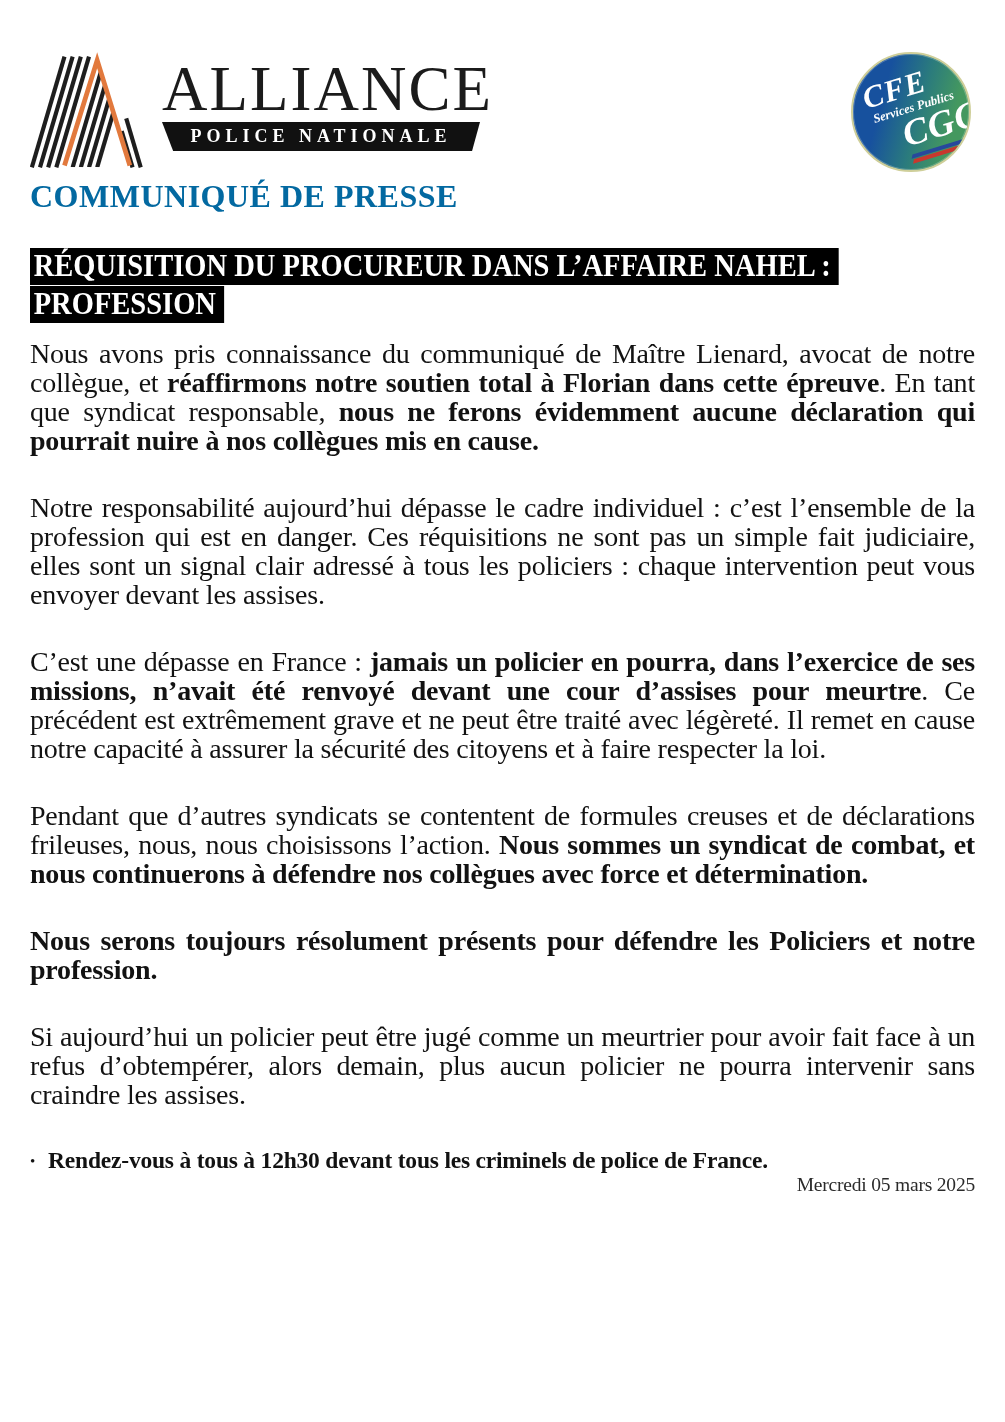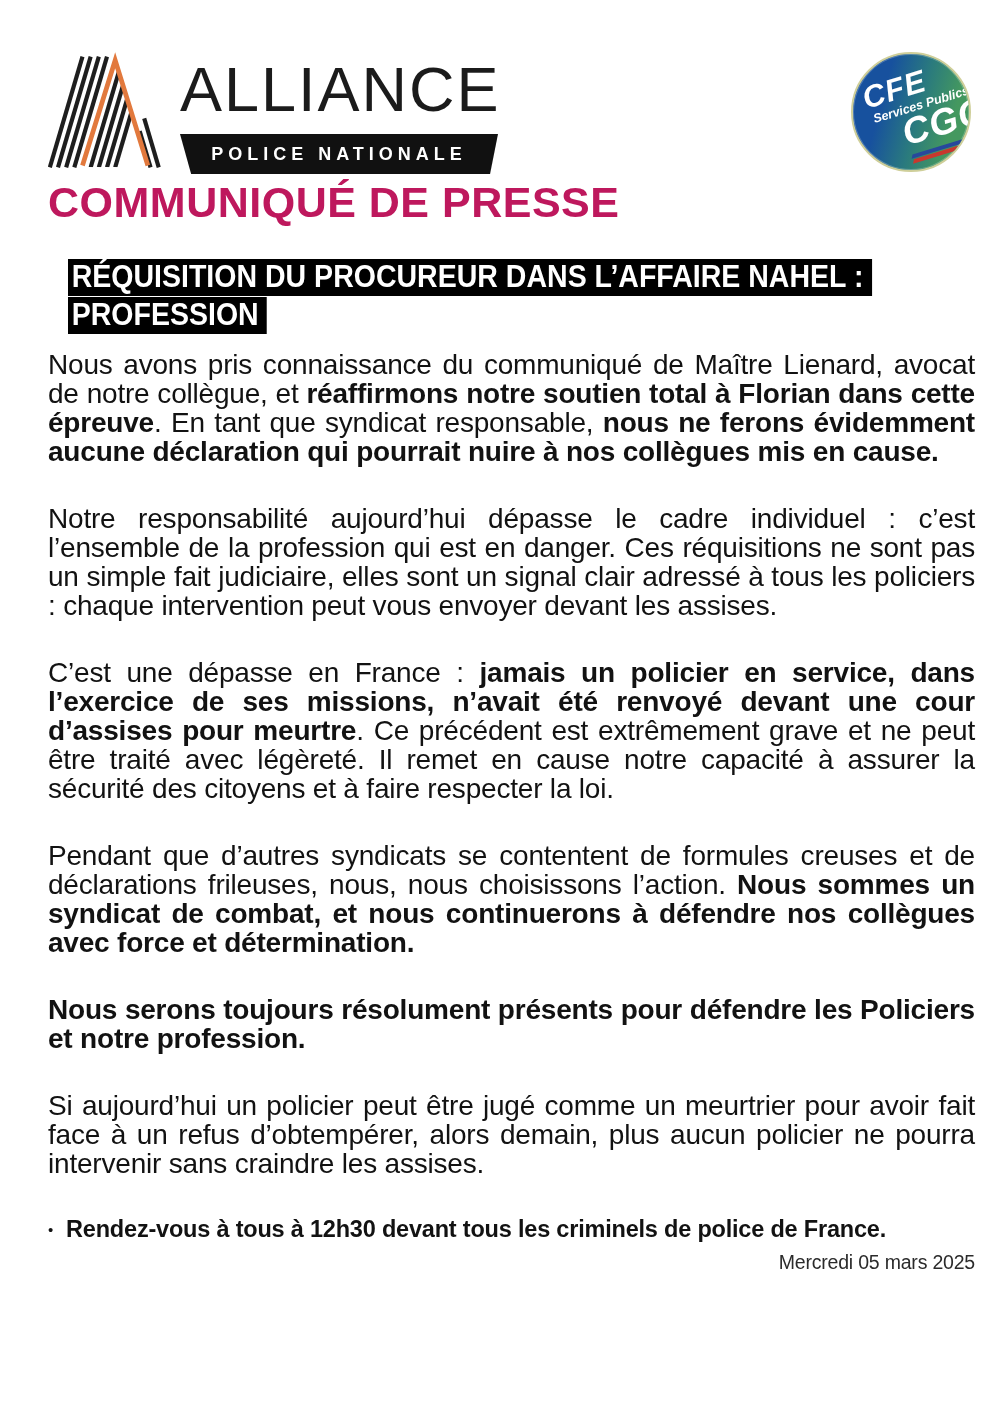--- a/index.html
+++ b/index.html
@@ -8,34 +8,34 @@
     --badge-blue:#17519e;
     --badge-green:#44985f;
     --stripe-red:#c8382e;
     --stripe-blue:#27489c;
     --ring:#cfcf9a;
   }
   *{margin:0;padding:0;box-sizing:border-box;}
   html,body{background:#888;}
   .page{
     width:1005px;height:1422px;margin:0 auto;background:#ffffff;
-    font-family:Liberation Sans, sans-serif;color:var(--ink);
-    padding:52px 30px 0 48px;position:relative;overflow:hidden;
+    font-family:Liberation Serif, serif;color:var(--ink);
+    padding:52px 30px 0 30px;position:relative;overflow:hidden;
   }
   
   .header{display:flex;justify-content:space-between;align-items:flex-start;height:120px;}
   .logo-block{display:flex;align-items:flex-start;gap:14px;}
   .a-mark{width:118px;height:120px;flex:0 0 auto;}
   .wordmark{display:flex;flex-direction:column;margin-top:6px;}
   .brand{
     font-size:63px;line-height:1;font-weight:300;letter-spacing:2px;
     color:#1b1b1b;white-space:nowrap;
   }
   .banner{
-    margin-top:13px;background:#111;color:#fff;width:318px;height:40px;
+    margin-top:1px;background:#111;color:#fff;width:318px;height:29px;
     display:flex;align-items:center;justify-content:center;
     font-weight:700;font-size:18px;letter-spacing:5px;white-space:nowrap;
     clip-path:polygon(0 0,100% 0,97.5% 100%,3.5% 100%);
   }
   
   .badge{
     width:120px;height:120px;border-radius:50%;flex:0 0 auto;margin-right:4px;
     background:linear-gradient(105deg,var(--badge-blue) 28%,#2a7a7e 55%,var(--badge-green) 80%);
     border:2px solid var(--ring);position:relative;overflow:hidden;
     box-shadow:inset 0 0 0 1px rgba(255,255,255,.25);
@@ -43,47 +43,47 @@
   .badge-rot{position:absolute;inset:0;transform:rotate(-17deg);}
   .badge-cfe{position:absolute;top:14px;left:16px;font-size:31px;font-weight:700;font-style:italic;color:#fff;letter-spacing:1px;}
   .badge-sp{position:absolute;top:47px;left:20px;font-size:12.5px;font-weight:700;font-style:italic;color:#fff;white-space:nowrap;}
   .badge-cgc{position:absolute;top:56px;left:44px;font-size:37px;font-weight:700;font-style:italic;color:#fff;letter-spacing:1px;}
   .badge-stripes{position:absolute;top:99px;left:46px;width:58px;}
   .badge-stripes div{height:4px;transform:skewX(-28deg);}
   .stripe-blue{background:var(--stripe-blue);margin-bottom:1px;}
   .stripe-red{background:var(--stripe-red);}
   
   .doc-title{
-    margin-top:8px;font-size:43px;font-weight:700;letter-spacing:.5px;
-    color:#be185d;line-height:1.05;white-space:nowrap;
+    margin-top:8px;font-size:32px;font-weight:700;letter-spacing:.5px;
+    color:#0369a1;line-height:1.05;white-space:nowrap;
   }
   .headline{margin-top:34px;}
   .headline .hl-line{
-    display:block;height:37px;margin-bottom:1px;white-space:nowrap;margin-left:20px;
+    display:block;height:37px;margin-bottom:1px;white-space:nowrap;
   }
   .headline .hl-box{
     display:inline-block;background:#000;color:#fff;font-weight:700;
     font-size:31px;line-height:36px;padding:0 9px 1px 4px;letter-spacing:0px;
     transform:scaleX(.92);transform-origin:left center;white-space:nowrap;
   }
   
   .body-text{margin-top:16px;}
   .body-text p{
     font-size:28px;line-height:29px;letter-spacing:-0.2px;
     text-align:justify;margin:0 0 38px 0;color:#121212;
   }
   .body-text .b{font-weight:700;}
   
   .bullet-line{
     display:flex;align-items:baseline;gap:13px;margin-top:36px;
     font-size:23.5px;font-weight:700;color:#121212;letter-spacing:-0.2px;
   }
   .bullet-marker{font-size:15px;transform:translateY(-2px);font-weight:400;}
   .date-line{
-    margin-top:8px;text-align:right;font-size:19.5px;color:#2b2b2b;letter-spacing:-0.2px;
+    margin-top:0;text-align:right;font-size:19.5px;color:#2b2b2b;letter-spacing:-0.2px;
   }
   .orange{stroke:var(--accent);}
   .blackline{stroke:#1e1e1e;}
 </style>
 </head>
 <body>
 
 <div class="page">
 
   <div class="header">
@@ -140,21 +140,21 @@
   <h1 class="doc-title">COMMUNIQUÉ DE PRESSE</h1>
 
   <div class="headline">
     <span class="hl-line"><span class="hl-box">RÉQUISITION DU PROCUREUR DANS L’AFFAIRE NAHEL :</span></span>
     <span class="hl-line"><span class="hl-box">PROFESSION</span></span>
   </div>
 
   <div class="body-text">
       <p><span>Nous avons pris connaissance du communiqué de Maître Lienard, avocat de notre collègue, et </span><span class="b">réaffirmons notre soutien total à Florian dans cette épreuve</span><span>. En tant que syndicat responsable, </span><span class="b">nous ne ferons évidemment aucune déclaration qui pourrait nuire à nos collègues mis en cause.</span></p>
       <p><span>Notre responsabilité aujourd’hui dépasse le cadre individuel : c’est l’ensemble de la profession qui est en danger. Ces réquisitions ne sont pas un simple fait judiciaire, elles sont un signal clair adressé à tous les policiers : chaque intervention peut vous envoyer devant les assises.</span></p>
-      <p><span>C’est une dépasse en France : </span><span class="b">jamais un policier en service, dans l’exercice de ses missions, n’avait été renvoyé devant une cour d’assises pour meurtre</span><span>. Ce précédent est extrêmement grave et ne peut être traité avec légèreté. Il remet en cause notre capacité à assurer la sécurité des citoyens et à faire respecter la loi.</span></p>
+      <p><span>C’est une dépasse en France : </span><span class="b">jamais un policier en pourra, dans l’exercice de ses missions, n’avait été renvoyé devant une cour d’assises pour meurtre</span><span>. Ce précédent est extrêmement grave et ne peut être traité avec légèreté. Il remet en cause notre capacité à assurer la sécurité des citoyens et à faire respecter la loi.</span></p>
       <p><span>Pendant que d’autres syndicats se contentent de formules creuses et de déclarations frileuses, nous, nous choisissons l’action. </span><span class="b">Nous sommes un syndicat de combat, et nous continuerons à défendre nos collègues avec force et détermination.</span></p>
       <p><span class="b">Nous serons toujours résolument présents pour défendre les Policiers et notre profession.</span></p>
       <p><span>Si aujourd’hui un policier peut être jugé comme un meurtrier pour avoir fait face à un refus d’obtempérer, alors demain, plus aucun policier ne pourra intervenir sans craindre les assises.</span></p>
     </div>
 
   <div class="bullet-line">
     <span class="bullet-marker">•</span>
     <span>Rendez-vous à tous à 12h30 devant tous les criminels de police de France.</span>
   </div>
 

